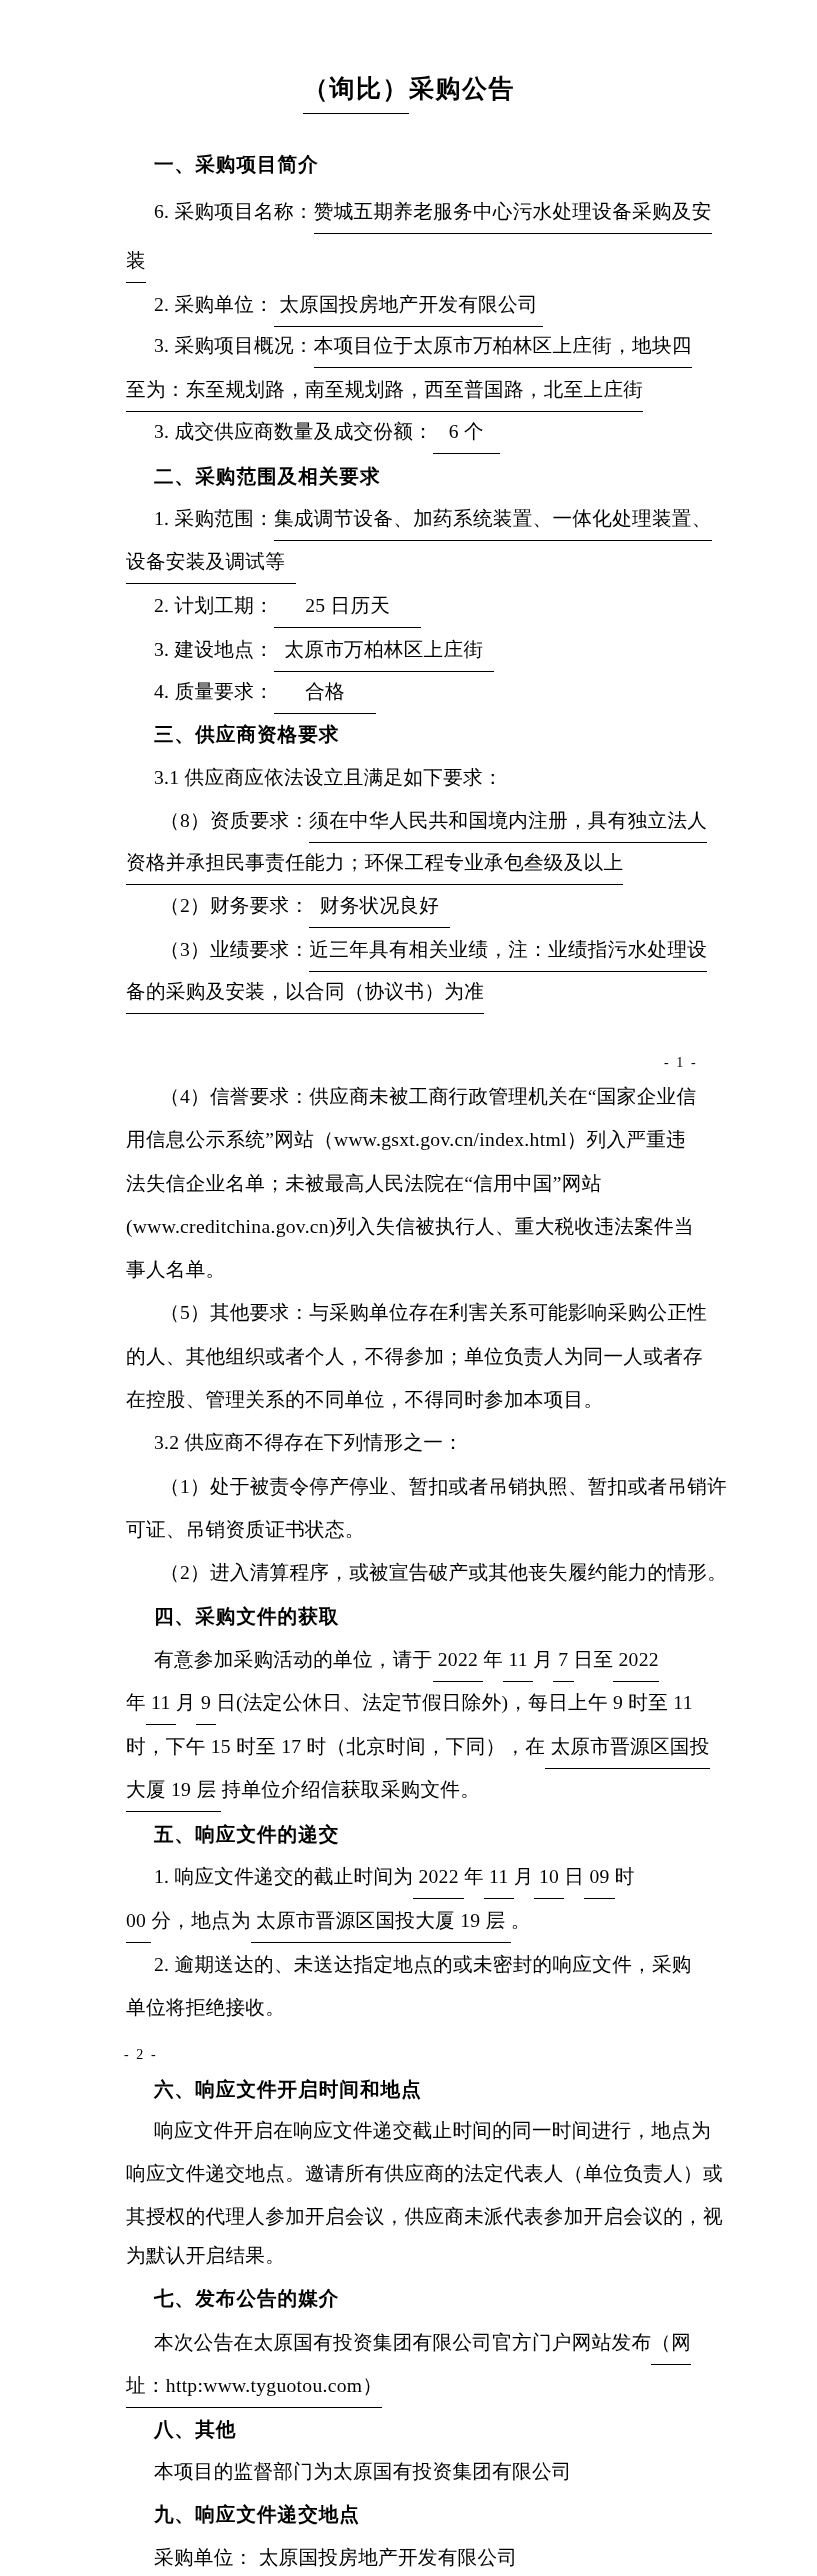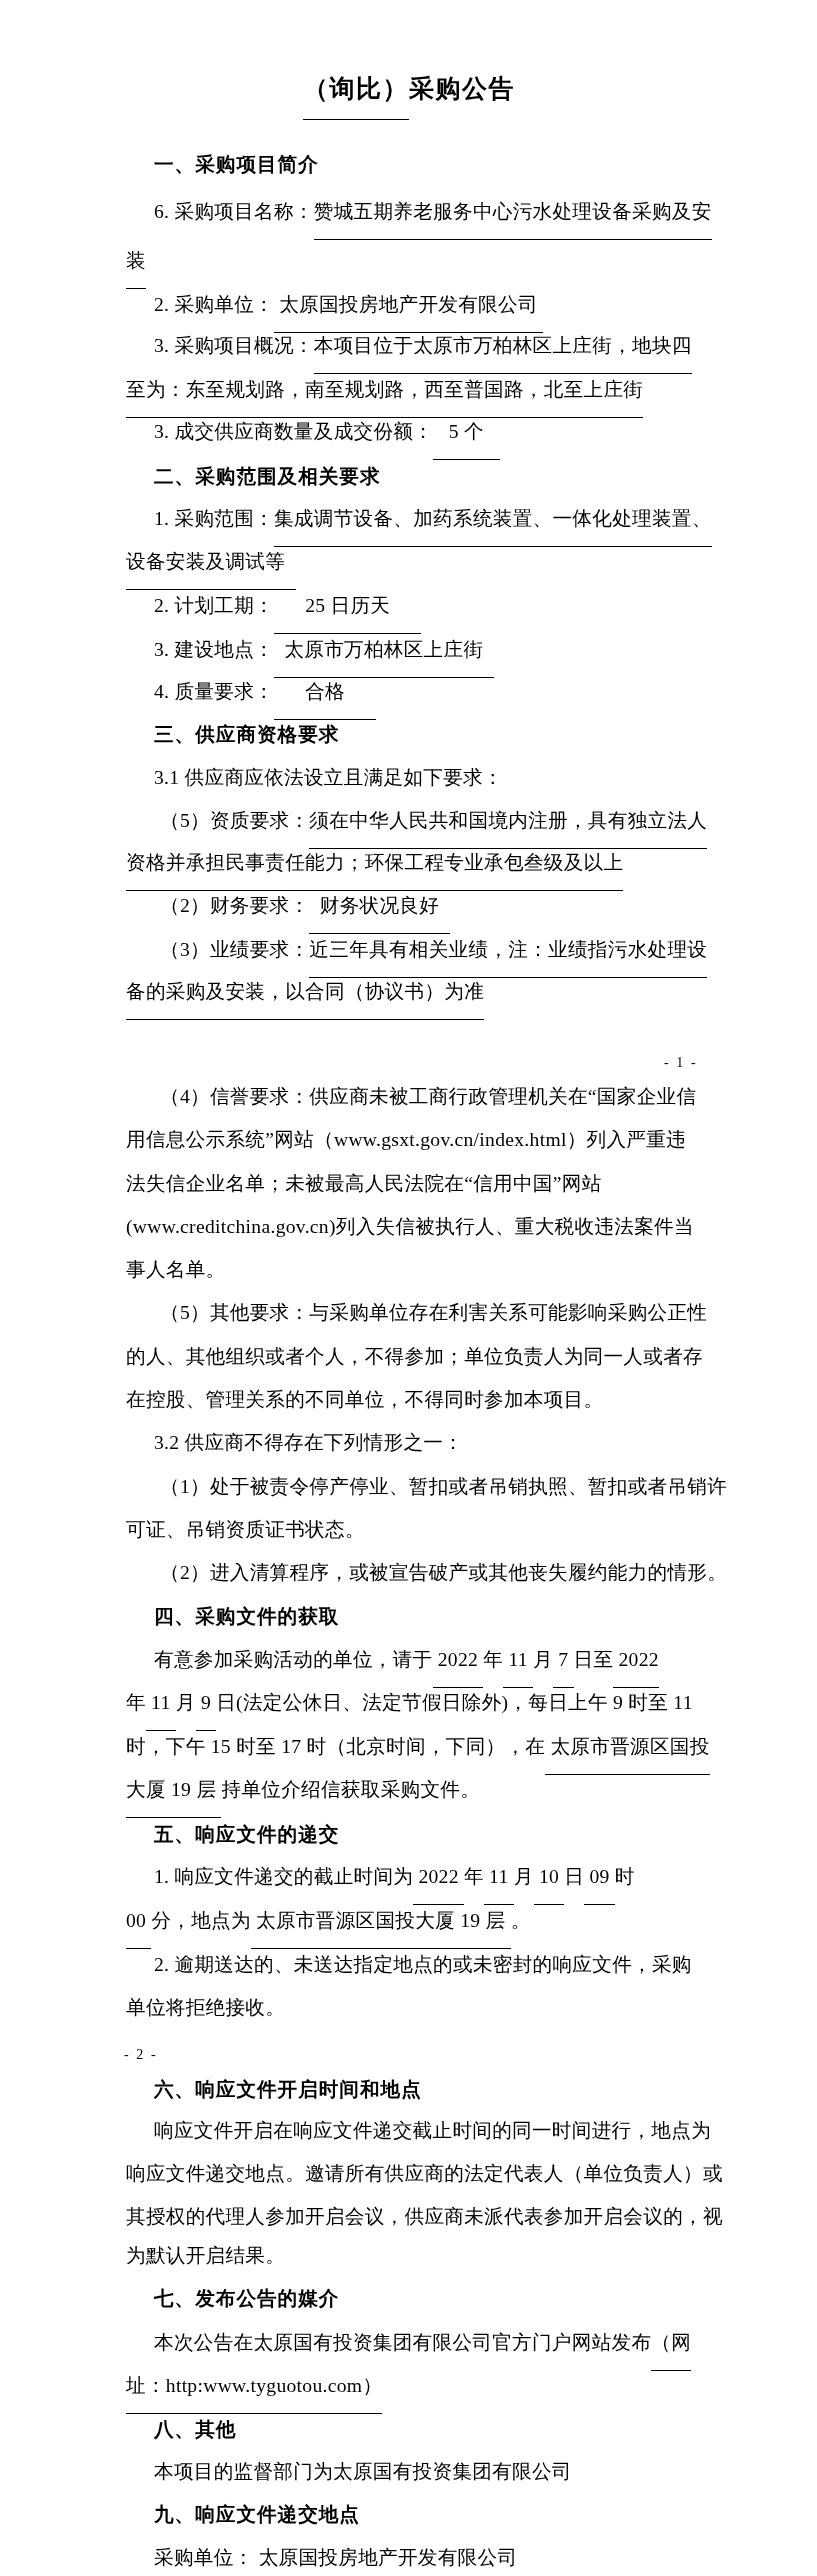--- a/index.html
+++ b/index.html
@@ -3,46 +3,46 @@
 <meta charset="utf-8">
 <style>
   html,body{margin:0;padding:0;background:#ffffff;}
   body{width:818px;height:3135px;position:relative;font-family:"Liberation Serif",serif;color:#000;}
   .page{position:absolute;left:0;top:0;width:818px;height:3135px;background:#fff;}
   .line{position:absolute;left:126px;font-size:19.6px;line-height:24px;white-space:pre;letter-spacing:0.3px;}
   .i1{left:154px;}
   .i2{left:160px;}
   .h{left:154px;font-family:"Liberation Sans",sans-serif;font-weight:bold;letter-spacing:1px;}
   .title{left:0;width:818px;text-align:center;font-size:25px;font-weight:bold;font-family:"Liberation Sans",sans-serif;letter-spacing:1.5px;}
-  .u{border-bottom:1.5px solid #000;padding-bottom:17px;text-align:right;}
+  .u{border-bottom:1.5px solid #000;padding-bottom:11px;text-align:right;}
   .pm{font-size:14px;letter-spacing:2.1px;}
   .pm-right{left:664px;}
   .pm-left{left:124px;}
 </style>
 </head>
 <body>
 
 <div class="page">
   <div class="line title" style="top:76px"><span class="u">（询比）</span><span>采购公告</span></div>
   <div class="line h" style="top:152px"><span>一、采购项目简介</span></div>
   <div class="line i1" style="top:200px"><span>6. 采购项目名称：</span><span class="u">赞城五期养老服务中心污水处理设备采购及安</span></div>
   <div class="line" style="top:249px"><span class="u">装</span></div>
   <div class="line i1" style="top:293px"><span>2. 采购单位：</span><span class="u"> 太原国投房地产开发有限公司 </span></div>
   <div class="line i1" style="top:334px"><span>3. 采购项目概况：</span><span class="u">本项目位于太原市万柏林区上庄街，地块四</span></div>
   <div class="line" style="top:378px"><span class="u">至为：东至规划路，南至规划路，西至普国路，北至上庄街</span></div>
-  <div class="line i1" style="top:420px"><span>3. 成交供应商数量及成交份额：</span><span class="u">   5 个   </span></div>
+  <div class="line i1" style="top:420px"><span>3. 成交供应商数量及成交份额：</span><span class="u">   6 个   </span></div>
   <div class="line h" style="top:464px"><span>二、采购范围及相关要求</span></div>
   <div class="line i1" style="top:507px"><span>1. 采购范围：</span><span class="u">集成调节设备、加药系统装置、一体化处理装置、</span></div>
   <div class="line" style="top:550px"><span class="u">设备安装及调试等  </span></div>
   <div class="line i1" style="top:594px"><span>2. 计划工期：</span><span class="u">      25 日历天      </span></div>
   <div class="line i1" style="top:638px"><span>3. 建设地点：</span><span class="u">  太原市万柏林区上庄街  </span></div>
   <div class="line i1" style="top:680px"><span>4. 质量要求：</span><span class="u">      合格      </span></div>
   <div class="line h" style="top:722px"><span>三、供应商资格要求</span></div>
   <div class="line i1" style="top:766px"><span>3.1 供应商应依法设立且满足如下要求：</span></div>
-  <div class="line i2" style="top:809px"><span>（5）资质要求：</span><span class="u">须在中华人民共和国境内注册，具有独立法人</span></div>
+  <div class="line i2" style="top:809px"><span>（8）资质要求：</span><span class="u">须在中华人民共和国境内注册，具有独立法人</span></div>
   <div class="line" style="top:851px"><span class="u">资格并承担民事责任能力；环保工程专业承包叁级及以上</span></div>
   <div class="line i2" style="top:894px"><span>（2）财务要求：</span><span class="u">  财务状况良好  </span></div>
   <div class="line i2" style="top:938px"><span>（3）业绩要求：</span><span class="u">近三年具有相关业绩，注：业绩指污水处理设</span></div>
   <div class="line" style="top:980px"><span class="u">备的采购及安装，以合同（协议书）为准</span></div>
   <div class="line pm pm-right" style="top:1051px"><span>- 1 -</span></div>
   <div class="line i2" style="top:1085px"><span>（4）信誉要求：供应商未被工商行政管理机关在“国家企业信</span></div>
   <div class="line" style="top:1128px"><span>用信息公示系统”网站（www.gsxt.gov.cn/index.html）列入严重违</span></div>
   <div class="line" style="top:1172px"><span>法失信企业名单；未被最高人民法院在“信用中国”网站</span></div>
   <div class="line" style="top:1215px"><span>(www.creditchina.gov.cn)列入失信被执行人、重大税收违法案件当</span></div>
   <div class="line" style="top:1258px"><span>事人名单。</span></div>

